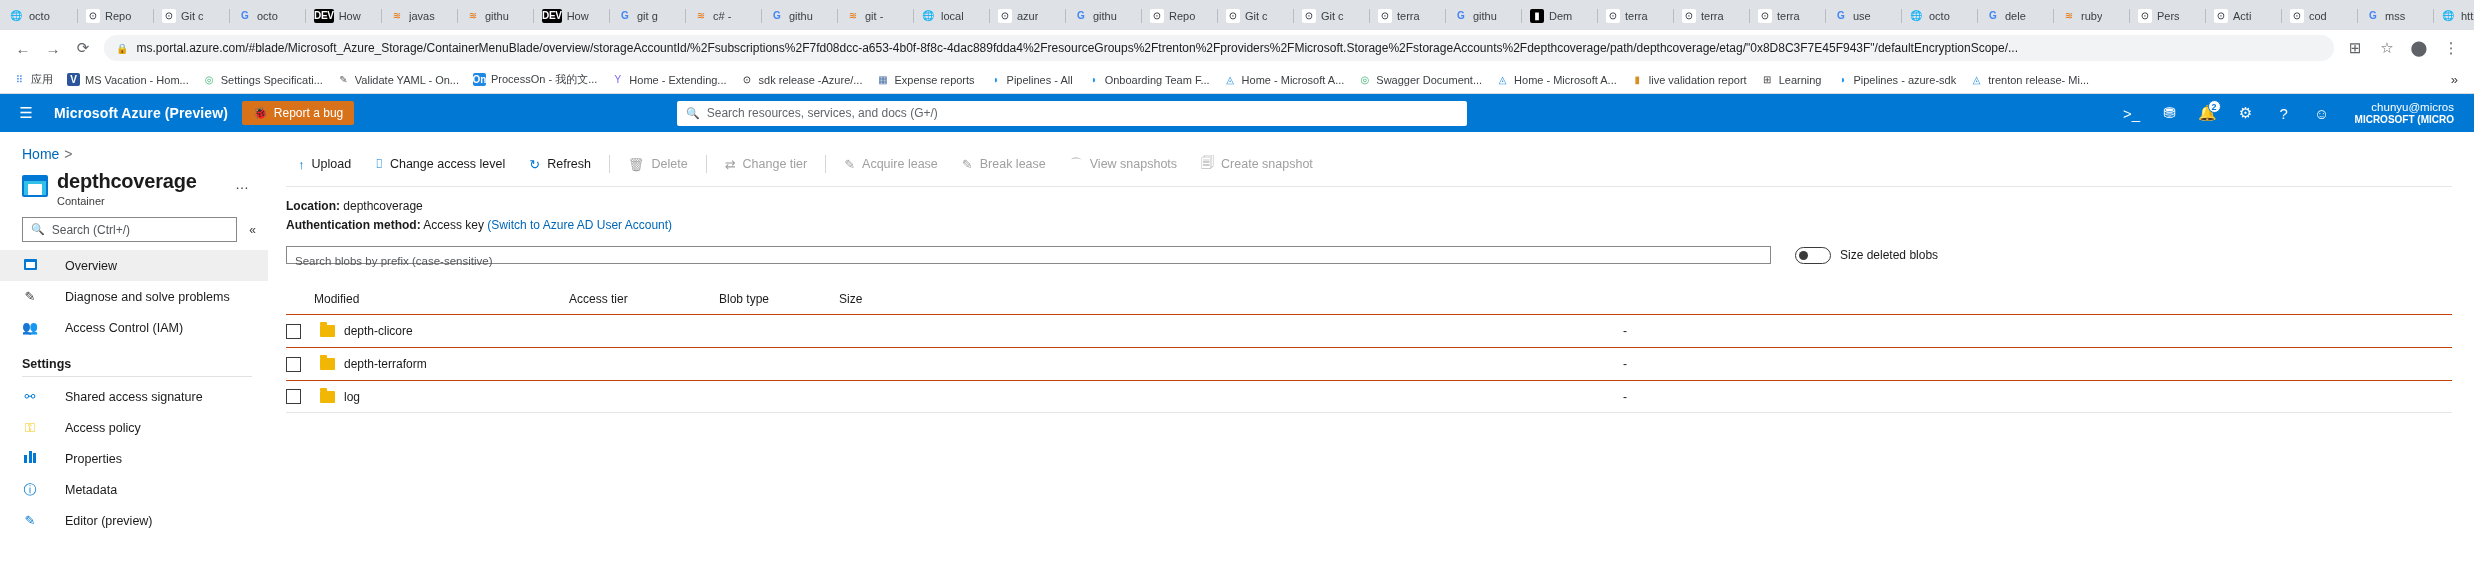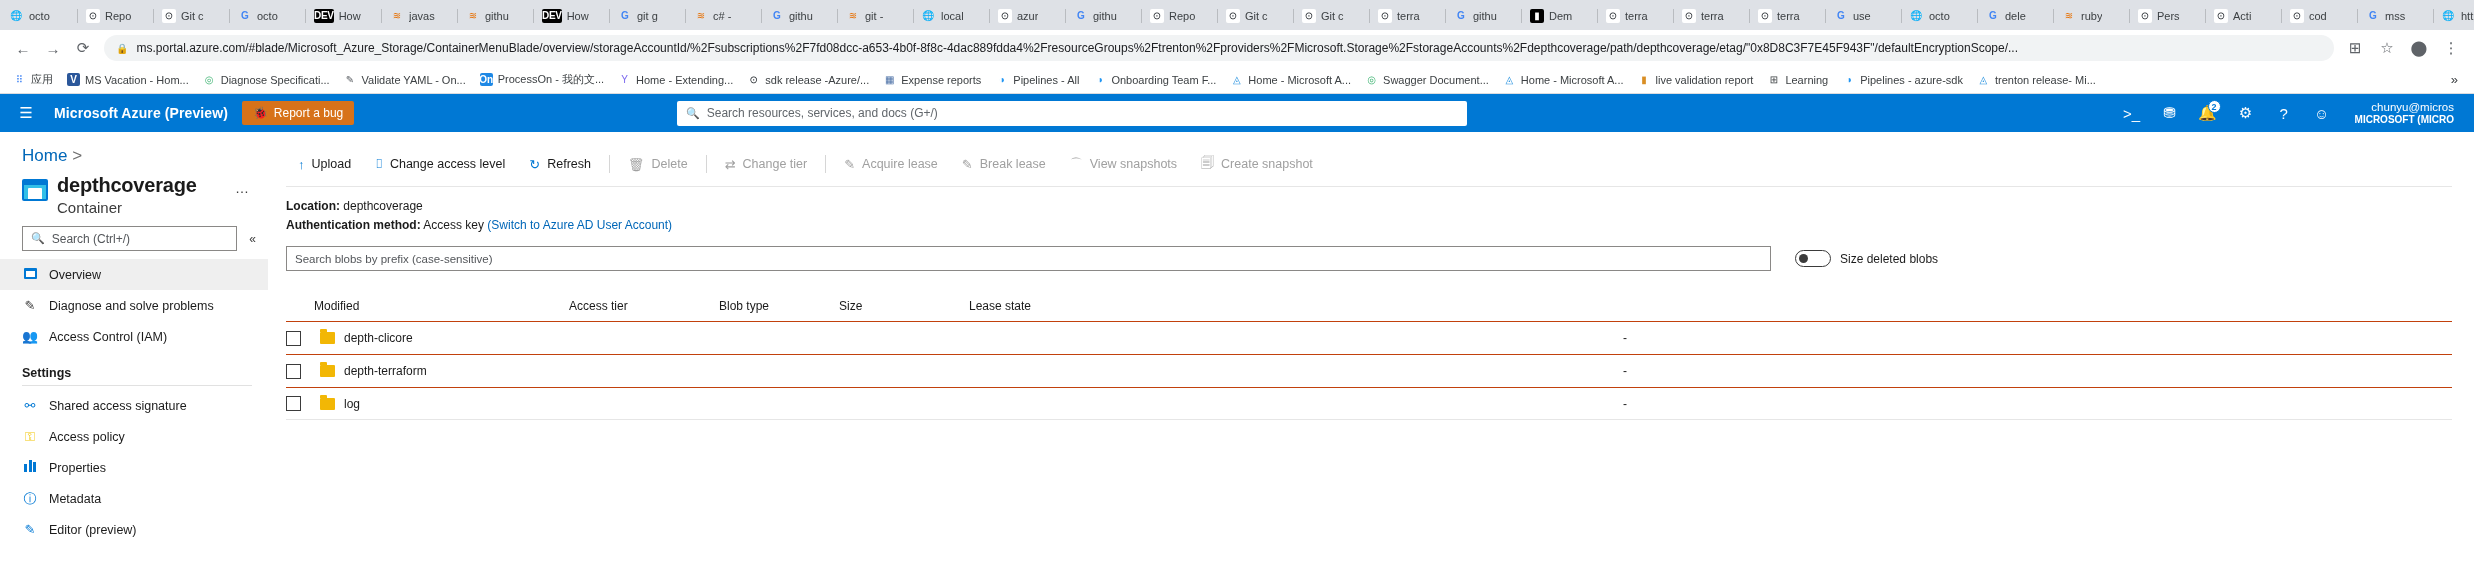--- a/index.html
+++ b/index.html
@@ -129,49 +129,49 @@
     justify-content: center; padding: 0 3px; border: 1px solid #0078d4;
   }
   .az-user { text-align: right; padding: 0 12px 0 14px; line-height: 1.25; }
   .az-user .u1 { font-size: 11.5px; }
   .az-user .u2 { font-size: 10px; font-weight: bold; }
 
   
   .page { display: flex; height: 391px; background: #fff; }
 
   .sidebar { width: 268px; flex: 0 0 268px; padding-top: 10px; background: #fff; }
-  .breadcrumb { font-size: 17px; color: #0067b8; padding: 4px 0 8px 22px; }
+  .breadcrumb { font-size: 14px; color: #0067b8; padding: 4px 0 8px 22px; }
   .breadcrumb .sep { color: #6e6e6e; margin-left: 5px; }
 
   .res-head { display: flex; align-items: flex-start; padding: 0 8px 0 22px; gap: 9px; }
   .res-icon {
     width: 26px; height: 22px; flex: 0 0 26px; margin-top: 5px;
     background: #0078d4; border-radius: 2px; position: relative; overflow: hidden;
   }
   .res-icon::before { content: ""; position: absolute; left: 2px; top: 6px;
                       width: 22px; height: 14px; background: #32bfe8; }
   .res-icon::after  { content: ""; position: absolute; left: 6px; top: 9px;
                       width: 14px; height: 11px; background: #fff; border-radius: 1px 1px 0 0; }
   .res-title { font-size: 20px; font-weight: bold; color: #1b1b1b; line-height: 1.15;
                letter-spacing: -0.2px; }
-  .res-sub { font-size: 15px; color: #3b3b3b; margin-top: 2px; }
+  .res-sub { font-size: 11px; color: #3b3b3b; margin-top: 2px; }
   .res-dots { margin-left: auto; font-size: 14px; color: #3b3b3b; padding-top: 6px;
               padding-right: 10px; letter-spacing: 1px; }
 
   .side-search-row { display: flex; align-items: center; padding: 10px 6px 8px 22px; gap: 6px; }
   .side-search {
     flex: 1 1 auto; height: 25px; border: 1px solid #8a8886; background: #fff;
     display: flex; align-items: center; padding: 0 8px; gap: 7px;
   }
   .side-search .mag { font-size: 11px; color: #3b3b3b; }
   .side-search .ph  { font-size: 12px; color: #53565a; }
   .collapse { font-size: 12px; color: #3b3b3b; padding: 0 6px; }
 
   .nav-item {
-    display: flex; align-items: center; gap: 11px; height: 31px;
+    display: flex; align-items: center; gap: 27px; height: 31px;
     padding-left: 22px; font-size: 12.5px; color: #1b1b1b;
   }
   .nav-item.sel { background: #efefef; }
   .nav-ic { width: 16px; flex: 0 0 16px; text-align: center; font-size: 13px; }
   .ic-blue { color: #0078d4; }
   .ic-grey { color: #3b3b3b; }
   .ic-gold { color: #f2c811; }
   .nav-group {
     font-size: 12.5px; font-weight: bold; color: #1b1b1b;
     padding: 14px 0 5px 22px;
@@ -198,22 +198,22 @@
   .tb-ic.grey { color: #a0a0a0; }
   .tb-sep { width: 1px; height: 18px; background: #d6d6d6; margin: 0 6px; }
   .tb-rule { height: 1px; background: #e6e6e6; margin: 6px 22px 0 0; }
 
   .meta { padding: 10px 0 0 0; font-size: 12px; color: #1b1b1b; line-height: 1.55; }
   .meta b { font-weight: bold; }
   .meta a { color: #0067b8; text-decoration: none; }
 
   .filter-row { display: flex; align-items: center; gap: 0; padding: 12px 22px 0 0; }
   .blob-search {
-    flex: 1 1 auto; max-width: 1485px; height: 25px; border: 1px solid #8a8886;
-    background: #fff; display: flex; align-items: center; padding: 0 8px;
+    flex: 1 1 auto; max-width: 1485px; height: 16px; border: 1px solid #8a8886;
+    background: #fff; display: flex; align-items: flex-start; padding: 8px 8px;
     font-size: 11.5px; color: #53565a;
   }
   .toggle-wrap { display: flex; align-items: center; gap: 9px; margin-left: 24px; }
   .toggle {
     width: 36px; height: 17px; border-radius: 9px; background: #fff;
     border: 1px solid #3b3b3b; position: relative; flex: 0 0 36px;
   }
   .toggle .knob { position: absolute; left: 3px; top: 3px; width: 9px; height: 9px;
                   border-radius: 50%; background: #3b3b3b; }
   .toggle-label { font-size: 12px; color: #1b1b1b; white-space: nowrap; }
@@ -406,21 +406,21 @@
         <div class="bm">
           <span class="bmicon bm-apps">⠿</span>
           <span>应用</span>
         </div>
         <div class="bm">
           <span class="bmicon bmi-blue">V</span>
           <span>MS Vacation - Hom...</span>
         </div>
         <div class="bm">
           <span class="bmicon bmi-green">◎</span>
-          <span>Diagnose Specificati...</span>
+          <span>Settings Specificati...</span>
         </div>
         <div class="bm">
           <span class="bmicon bmi-wrench">✎</span>
           <span>Validate YAML - On...</span>
         </div>
         <div class="bm">
           <span class="bmicon bmi-on">On</span>
           <span>ProcessOn - 我的文...</span>
         </div>
         <div class="bm">
@@ -640,21 +640,20 @@
       </div>
     </div>
 
     <div class="blob-table">
       <div class="row head">
         <div class="c-check"></div>
         <div class="c-mod">Modified</div>
         <div class="c-tier">Access tier</div>
         <div class="c-type">Blob type</div>
         <div class="c-size">Size</div>
-        <div class="c-lease">Lease state</div>
       </div>
       <div id="rows-container">
           <div class="row data">
             <div class="c-check">
               <span class="chk"></span>
             </div>
             <div class="c-name">
               <span class="folder"></span>
               <span class="blob-name">depth-clicore</span>
             </div>

